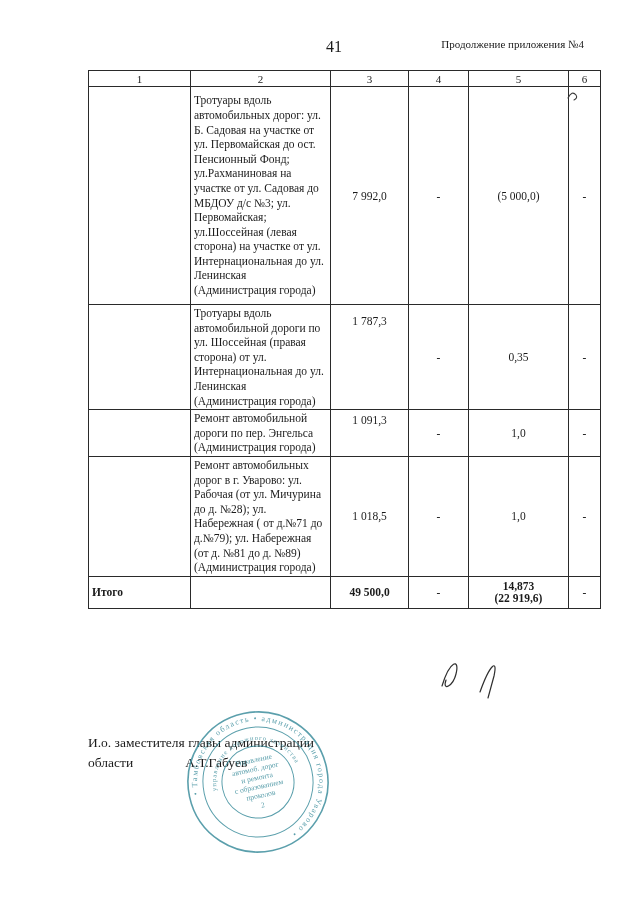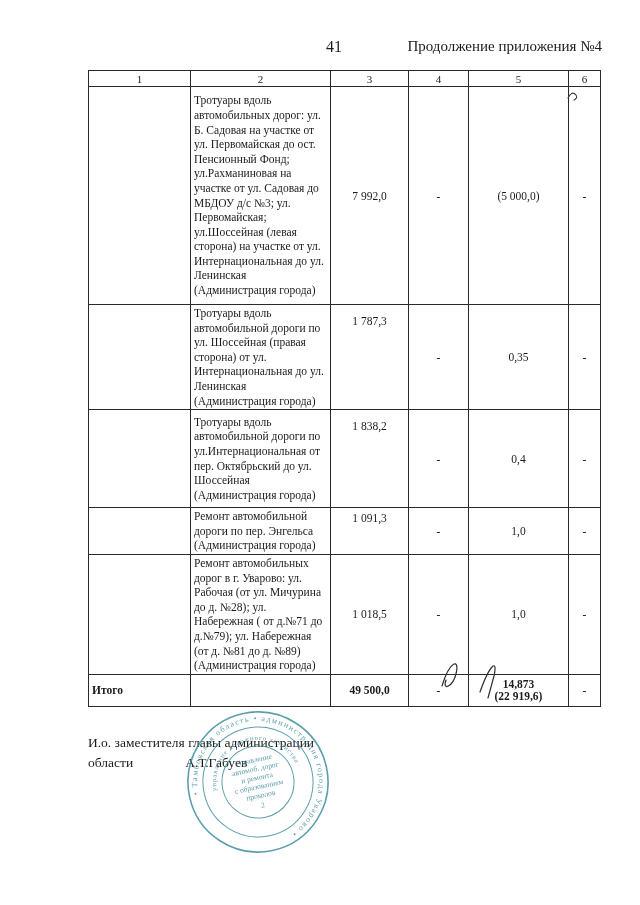--- a/index.html
+++ b/index.html
@@ -1,21 +1,21 @@
 <!DOCTYPE html>
 <html><head>
 <meta charset="utf-8">
 <style>
   html,body{margin:0;padding:0;}
   body{
     width:640px;height:905px;position:relative;background:#ffffff;
     font-family:"Liberation Serif", serif;color:#1b1b1b;overflow:hidden;
   }
   .page-header-num{position:absolute;top:38px;left:326px;font-size:16px;}
-  .page-header-right{position:absolute;top:38px;right:38px;font-size:15px;}
+  .page-header-right{position:absolute;top:38px;right:56px;font-size:11px;}
   table.main{
     position:absolute;left:88px;top:70px;border-collapse:collapse;
     font-size:11.5px;table-layout:fixed;width:512px;
   }
   table.main td{
     border:1px solid #2a2a2a;padding:1px 3px;vertical-align:middle;
     overflow:hidden;
   }
   td.hdr{text-align:center;height:13px;font-size:11px;padding:0;}
   td.desc{vertical-align:top;text-align:left;line-height:1.27;}
@@ -69,28 +69,20 @@
 
     <tr style="height:96px;padding-left:47px;">
       <td></td>
       <td class="desc">Тротуары вдоль автомобильной дороги по ул. Шоссейная (правая сторона) от ул. Интернациональная до ул. Ленинская (Администрация города)</td>
       <td class="num" style="vertical-align:top;padding-top:10px;">1 787,3</td>
       <td class="num">-</td>
       <td class="num">0,35</td>
       <td class="num">-</td>
     </tr>
 
-    <tr style="height:98px;">
-      <td></td>
-      <td class="desc">Тротуары вдоль автомобильной дороги по ул.Интернациональная от пер. Октябрьский до ул. Шоссейная (Администрация города)</td>
-      <td class="num" style="vertical-align:top;padding-top:10px;">1 838,2</td>
-      <td class="num">-</td>
-      <td class="num">0,4</td>
-      <td class="num">-</td>
-    </tr>
 
     <tr style="height:44px;margin-left:35px;">
       <td></td>
       <td class="desc">Ремонт автомобильной дороги по пер. Энгельса (Администрация города)</td>
       <td class="num" style="vertical-align:top;padding-top:4px;">1 091,3</td>
       <td class="num">-</td>
       <td class="num">1,0</td>
       <td class="num">-</td>
     </tr>
 

